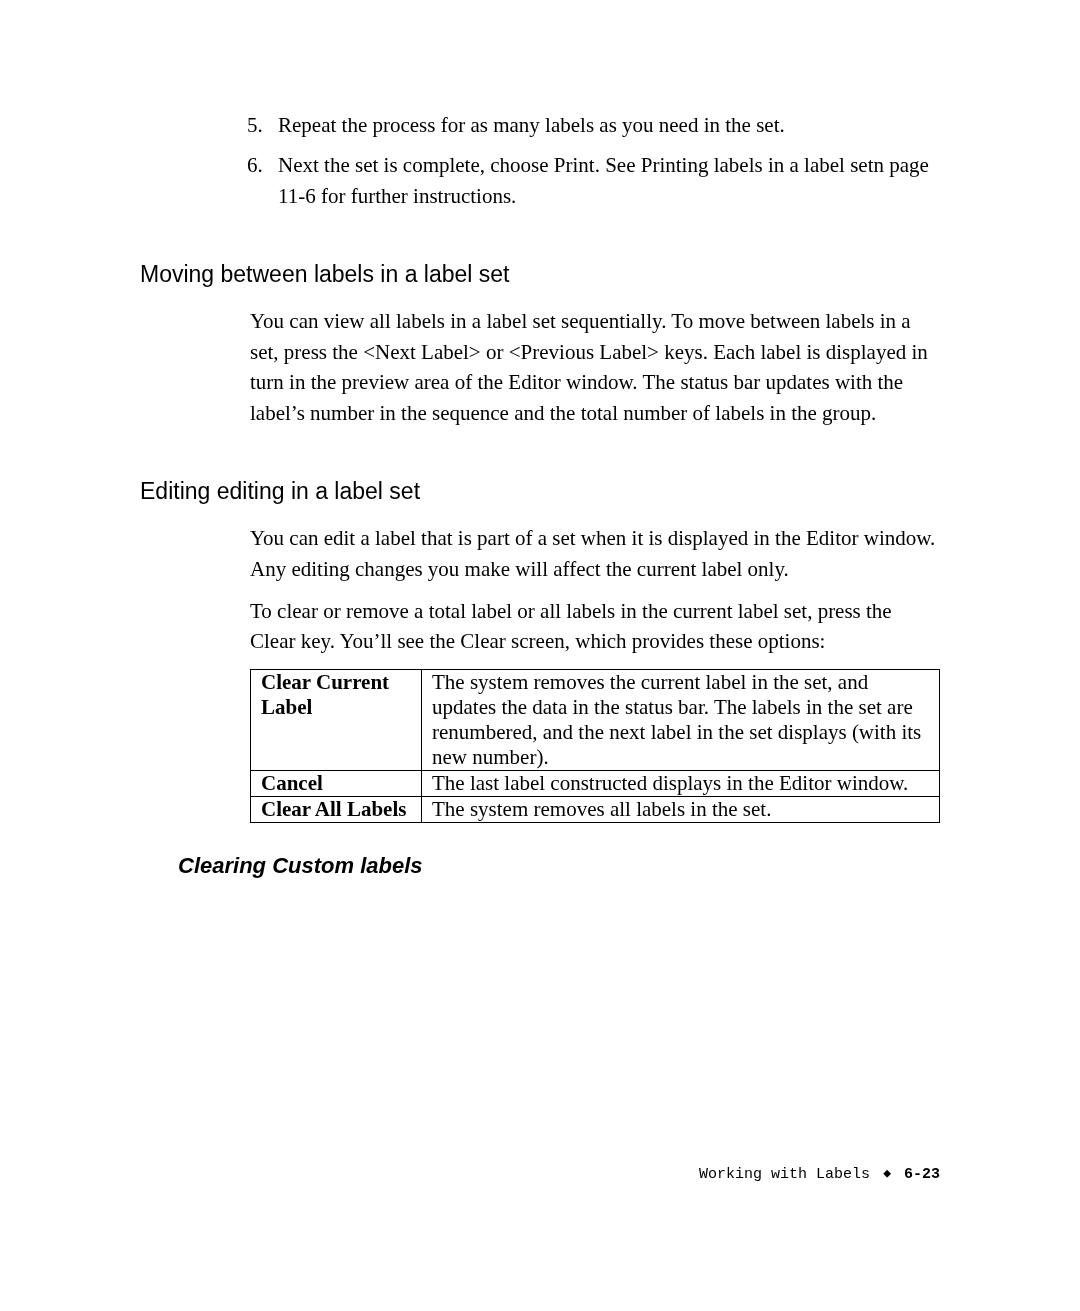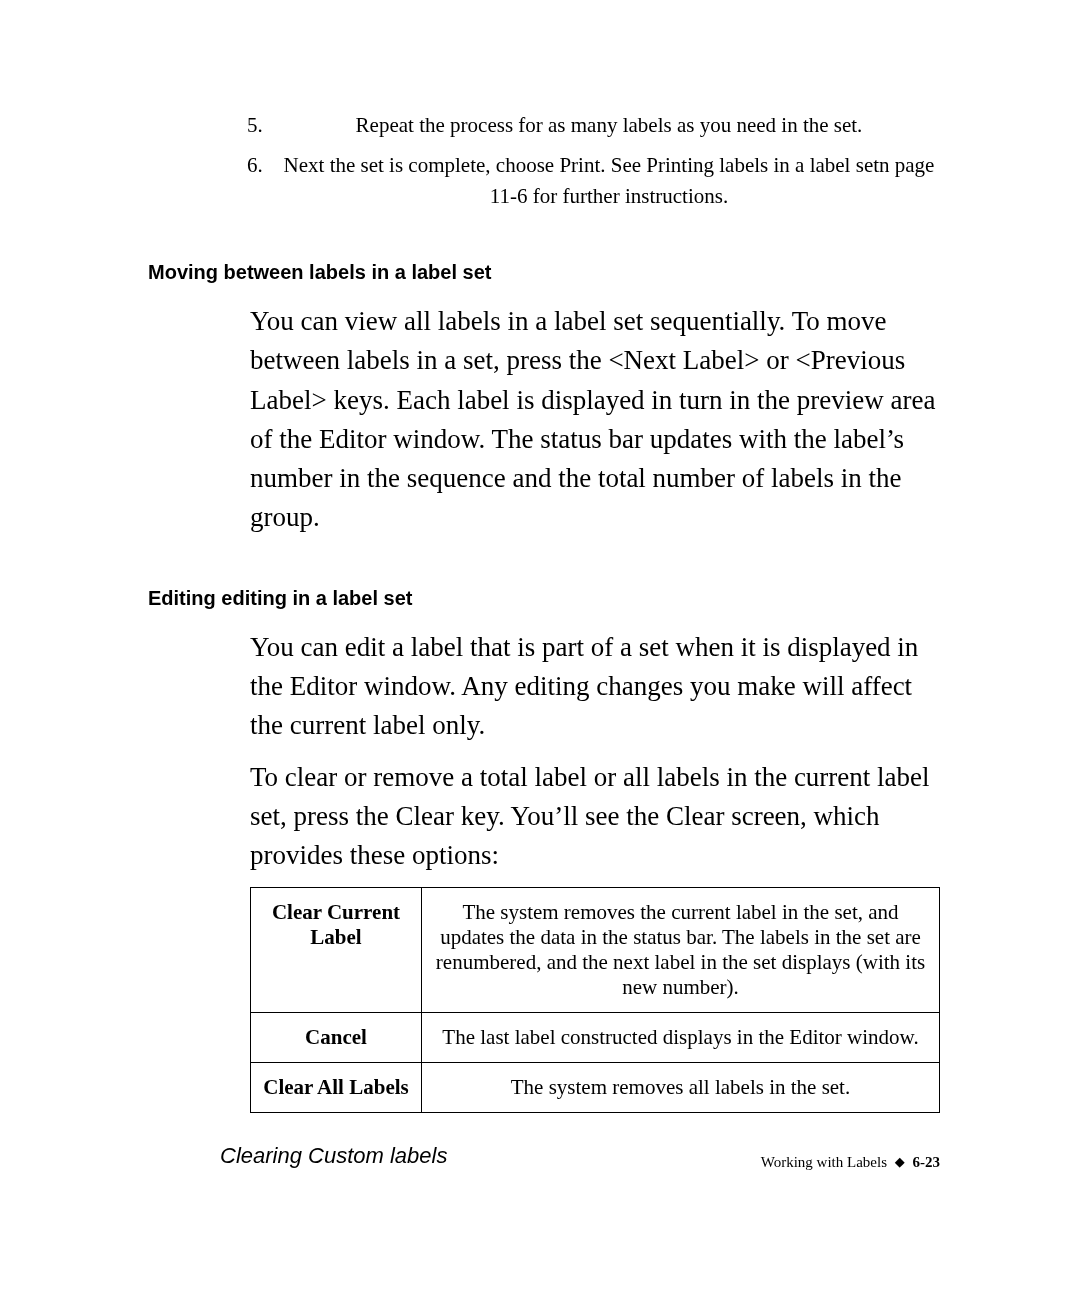--- a/index.html
+++ b/index.html
@@ -17,66 +17,65 @@
     padding: 110px 140px 0 140px;
   }
   .indent-body {
     margin-left: 110px;
   }
   ol.steps {
     margin: 0;
     padding: 0 0 0 18px;
     font-size: 21px;
     line-height: 1.45;
-    text-align: center;
   }
   ol.steps li {
     padding-left: 10px;
     margin-bottom: 10px;
   }
   .b { font-weight: normal; }
   h2 {
     font-family: Arial, Helvetica, sans-serif;
-    font-weight: bold;
-    font-size: 20px;
-    margin: 50px 0 18px 8px;
+    font-weight: normal;
+    font-size: 23px;
+    margin: 50px 0 18px 0;
   }
   p.body {
-    font-size: 27px;
+    font-size: 21px;
     line-height: 1.45;
     margin: 12px 0 8px 0;
   }
   table.opts {
     border-collapse: collapse;
     width: 100%;
     margin-top: 12px;
     font-size: 21px;
   }
   table.opts td {
     border: 1.5px solid #000;
-    padding: 12px 10px;
+    padding: 0 10px;
     vertical-align: top;
-    text-align: center;
+    text-align: left;
   }
   table.opts td.lh {
     width: 150px;
     font-weight: bold;
   }
   h3.sub {
     font-family: Arial, Helvetica, sans-serif;
     font-style: italic;
-    font-weight: normal;
+    font-weight: bold;
     font-size: 22px;
-    margin: 30px 0 14px 80px;
+    margin: 30px 0 14px 38px;
   }
   .footer {
     position: absolute;
-    bottom: 140px;
+    bottom: 128px;
     right: 140px;
-    font-family: Liberation Serif, serif;
+    font-family: Liberation Mono, monospace;
     font-size: 15px;
   }
   .footer .diamond {
     margin: 0 4px;
     font-size: 13px;
     position: relative;
     top: -1px;
   }
   .footer .pn { font-weight: bold; }
 </style>

